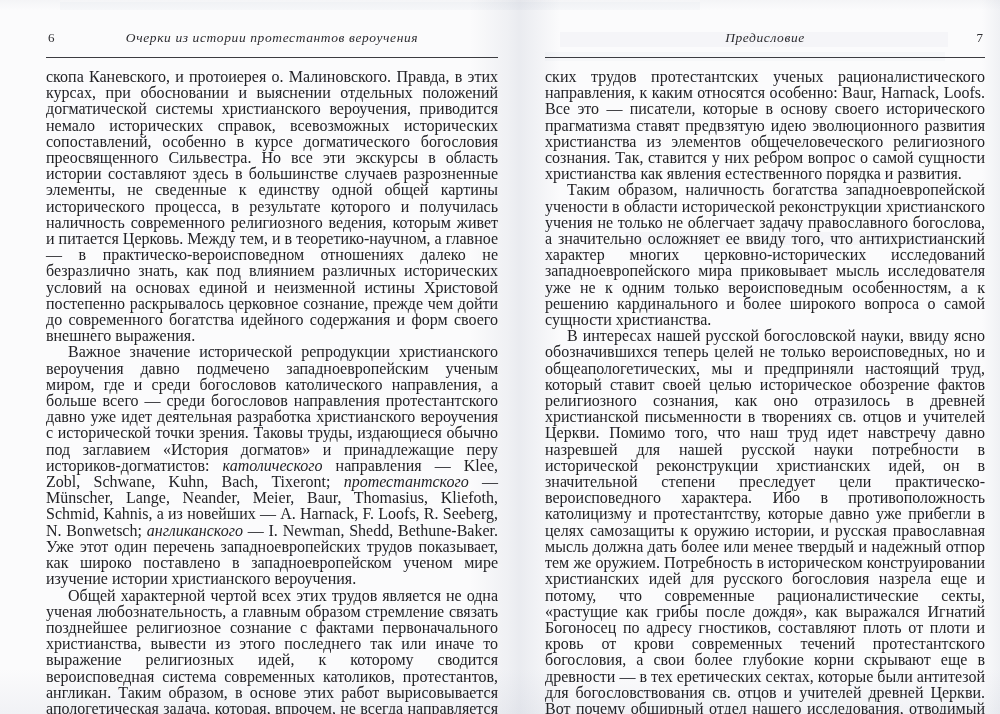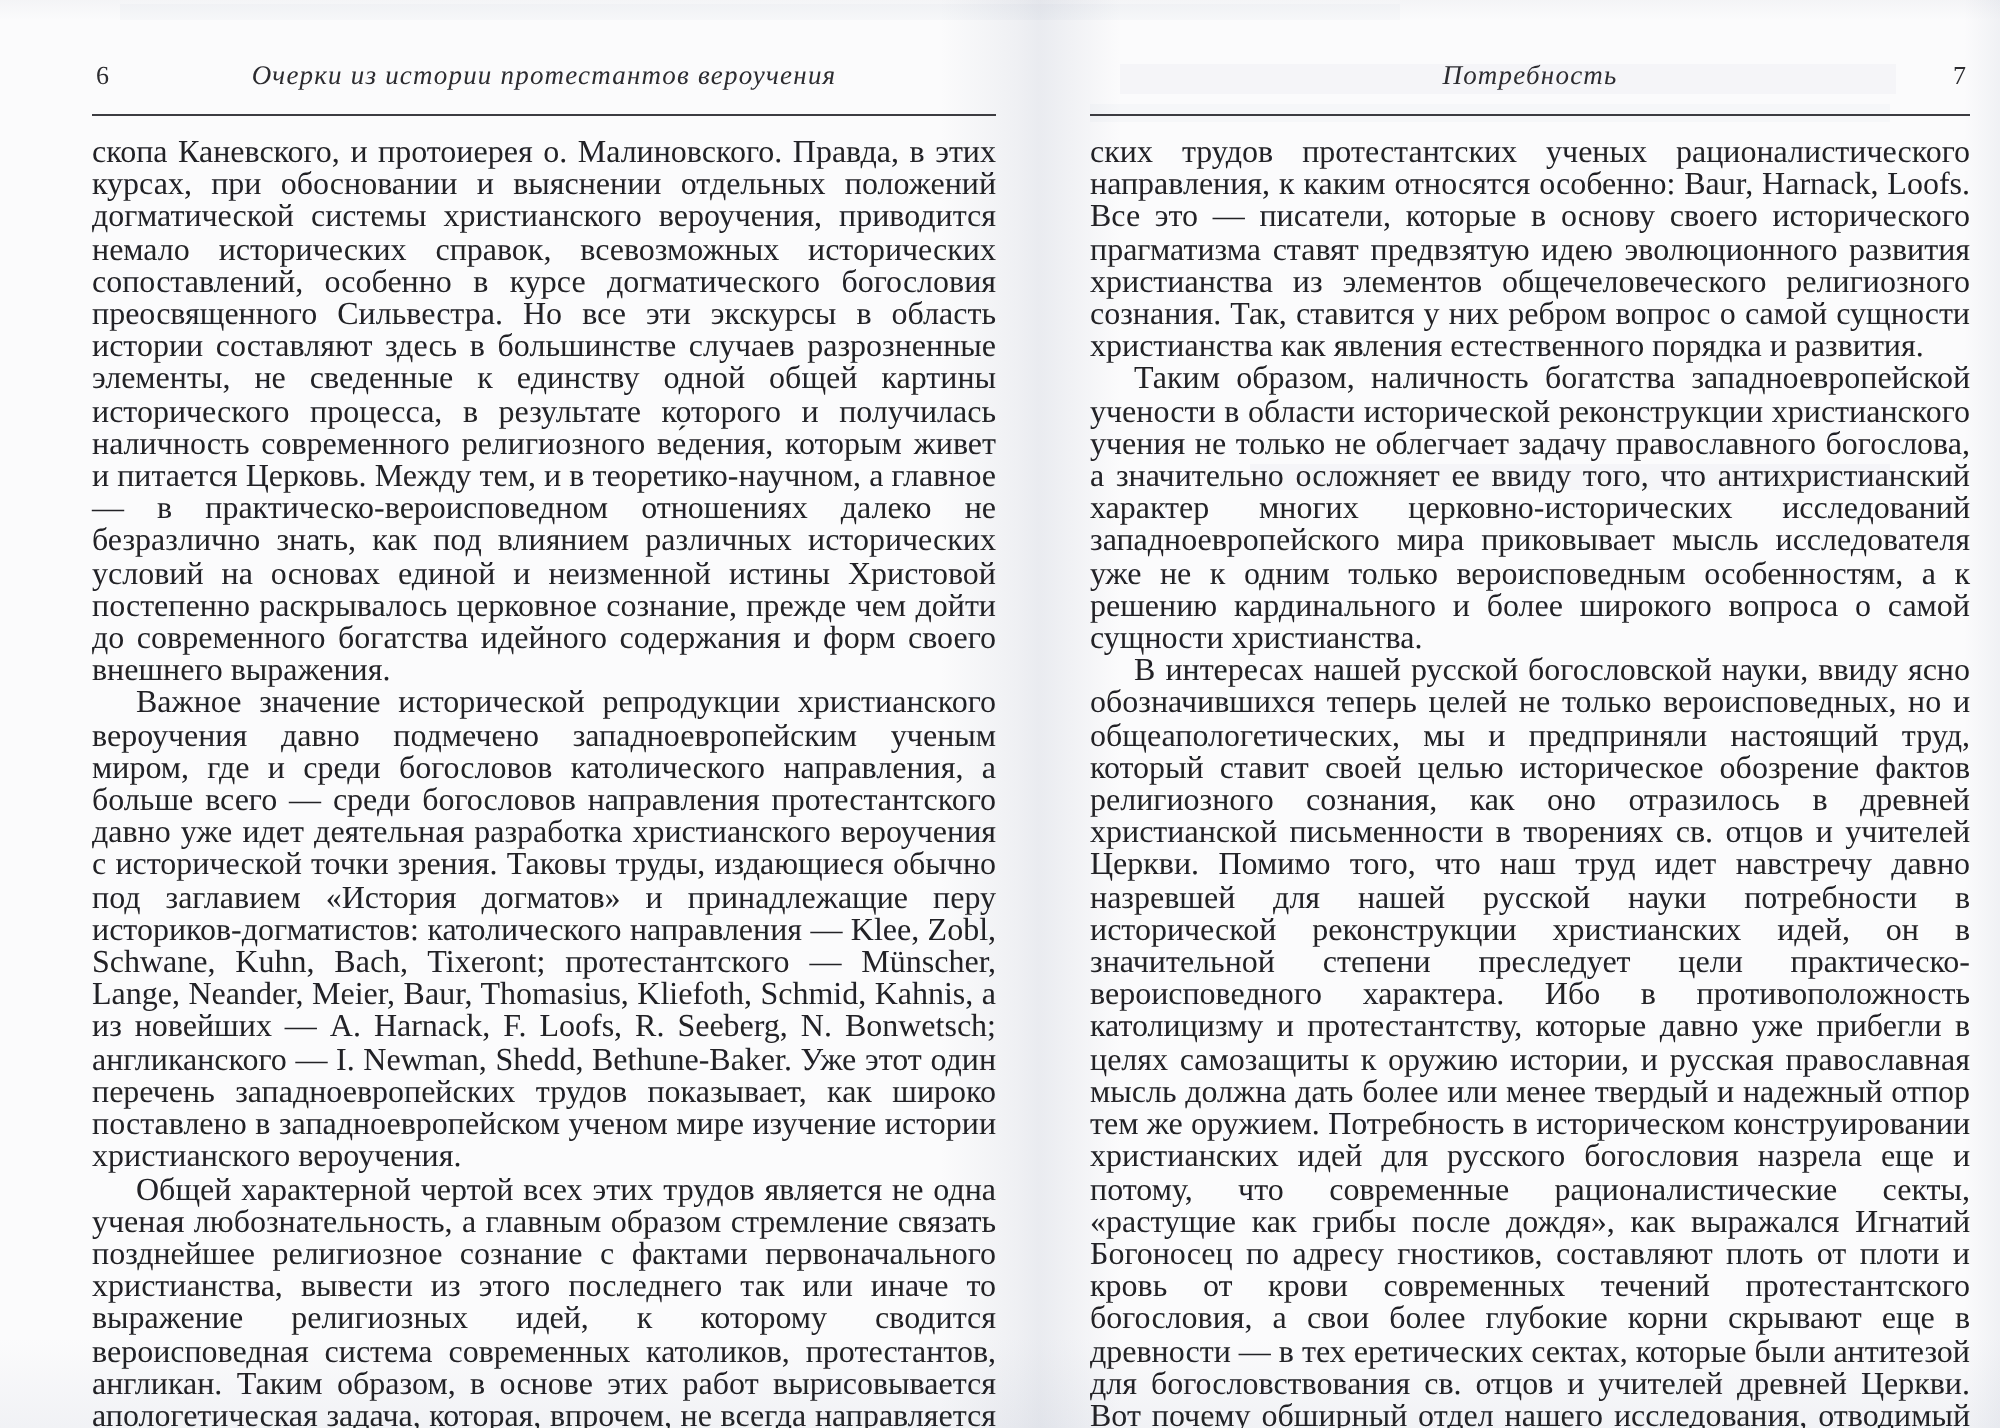--- a/index.html
+++ b/index.html
@@ -29,21 +29,21 @@
   .phead{position:relative;height:20px;font-style:italic;font-size:13.5px;
          letter-spacing:0.6px;text-align:center;color:#2c2c30;}
   .pnum{position:absolute;top:0;font-style:normal;letter-spacing:0;font-size:13px;color:#2c2c30;}
   .pnum-left{left:2px;}
   .pnum-right{right:2px;}
   .hrule{border:0;border-top:1.2px solid #3c3c41;margin:7px 0 0 0;}
   .body-text{margin-top:11px;font-size:16px;line-height:16.2px;
              text-align:justify;hyphens:auto;-webkit-hyphens:auto;}
   .para{margin:0;}
   .para.indent{text-indent:22px;}
-  .em{}
+  .em{font-style:italic;}
 </style>
 </head>
 <body>
 
 <div class="canvas">
 
   <div class="gutter"></div>
   <div class="right-edge"></div>
   <div class="streak" style="left:560px;top:32px;width:388px;height:15px;opacity:0.05;"></div>
   <div class="streak" style="left:545px;top:52px;width:400px;height:9px;opacity:0.04;"></div>
@@ -58,21 +58,21 @@
     <hr class="hrule">
     <div class="body-text" lang="ru">
         <p class="para"><span>скопа Каневского, и протоиерея о. Малиновского. Правда, в этих курсах, при обосновании и выяснении отдельных положений догматической системы христианского вероучения, приводится немало исторических справок, всевозможных исторических сопоставлений, особенно в курсе догматического богословия преосвященного Сильвестра. Но все эти экскурсы в область истории составляют здесь в большинстве случаев разрозненные элементы, не сведенные к единству одной общей картины исторического процесса, в результате которого и получилась наличность современного религиозного ве́дения, которым живет и питается Церковь. Между тем, и в теоретико-научном, а главное — в практическо-вероисповедном отношениях далеко не безразлично знать, как под влиянием различных исторических условий на основах единой и неизменной истины Христовой постепенно раскрывалось церковное сознание, прежде чем дойти до современного богатства идейного содержания и форм своего внешнего выражения.</span></p>
         <p class="para indent"><span>Важное значение исторической репродукции христианского вероучения давно подмечено западноевропейским ученым миром, где и среди богословов католического направления, а больше всего — среди богословов направления протестантского давно уже идет деятельная разработка христианского вероучения с исторической точки зрения. Таковы труды, издающиеся обычно под заглавием «История догматов» и принадлежащие перу историков-догматистов: </span><span class="em">католического</span><span> направления — Klee, Zobl, Schwane, Kuhn, Bach, Tixeront; </span><span class="em">протестантского</span><span> — Münscher, Lange, Neander, Meier, Baur, Thomasius, Kliefoth, Schmid, Kahnis, а из новейших — A. Harnack, F. Loofs, R. Seeberg, N. Bonwetsch; </span><span class="em">англиканского</span><span> — I. Newman, Shedd, Bethune-Baker. Уже этот один перечень западноевропейских трудов показывает, как широко поставлено в западноевропейском ученом мире изучение истории христианского вероучения.</span></p>
         <p class="para indent"><span>Общей характерной чертой всех этих трудов является не одна ученая любознательность, а главным образом стремление связать позднейшее религиозное сознание с фактами первоначального христианства, вывести из этого последнего так или иначе то выражение религиозных идей, к которому сводится вероисповедная система современных католиков, протестантов, англикан. Таким образом, в основе этих работ вырисовывается апологетическая задача, которая, впрочем, не всегда направляется к прямым целям защиты христианства, а чаще всего ведется к его ниспровержению. Главным образом это нужно сказать относительно историче-</span></p>
       </div>
   </div>
 
   <div class="page page-right">
     <div class="phead">
-      <span>Потребность</span>
+      <span>Предисловие</span>
       <span class="pnum pnum-right">7</span>
     </div>
     <hr class="hrule">
     <div class="body-text" lang="ru">
         <p class="para"><span>ских трудов протестантских ученых рационалистического направления, к каким относятся особенно: Baur, Harnack, Loofs. Все это — писатели, которые в основу своего исторического прагматизма ставят предвзятую идею эволюционного развития христианства из элементов общечеловеческого религиозного сознания. Так, ставится у них ребром вопрос о самой сущности христианства как явления естественного порядка и развития.</span></p>
         <p class="para indent"><span>Таким образом, наличность богатства западноевропейской учености в области исторической реконструкции христианского учения не только не облегчает задачу православного богослова, а значительно осложняет ее ввиду того, что антихристианский характер многих церковно-исторических исследований западноевропейского мира приковывает мысль исследователя уже не к одним только вероисповедным особенностям, а к решению кардинального и более широкого вопроса о самой сущности христианства.</span></p>
         <p class="para indent"><span>В интересах нашей русской богословской науки, ввиду ясно обозначившихся теперь целей не только вероисповедных, но и общеапологетических, мы и предприняли настоящий труд, который ставит своей целью историческое обозрение фактов религиозного сознания, как оно отразилось в древней христианской письменности в творениях св. отцов и учителей Церкви. Помимо того, что наш труд идет навстречу давно назревшей для нашей русской науки потребности в исторической реконструкции христианских идей, он в значительной степени преследует цели практическо-вероисповедного характера. Ибо в противоположность католицизму и протестантству, которые давно уже прибегли в целях самозащиты к оружию истории, и русская православная мысль должна дать более или менее твердый и надежный отпор тем же оружием. Потребность в историческом конструировании христианских идей для русского богословия назрела еще и потому, что современные рационалистические секты, «растущие как грибы после дождя», как выражался Игнатий Богоносец по адресу гностиков, составляют плоть от плоти и кровь от крови современных течений протестантского богословия, а свои более глубокие корни скрывают еще в древности — в тех еретических сектах, которые были антитезой для богословствования св. отцов и учителей древней Церкви. Вот почему обширный отдел нашего исследования, отводимый обозрению древних еретических систем, имеет своей целью осветить не только историческую перспективу, при которой приходилось работать предста-</span></p>
       </div>
   </div>
 

